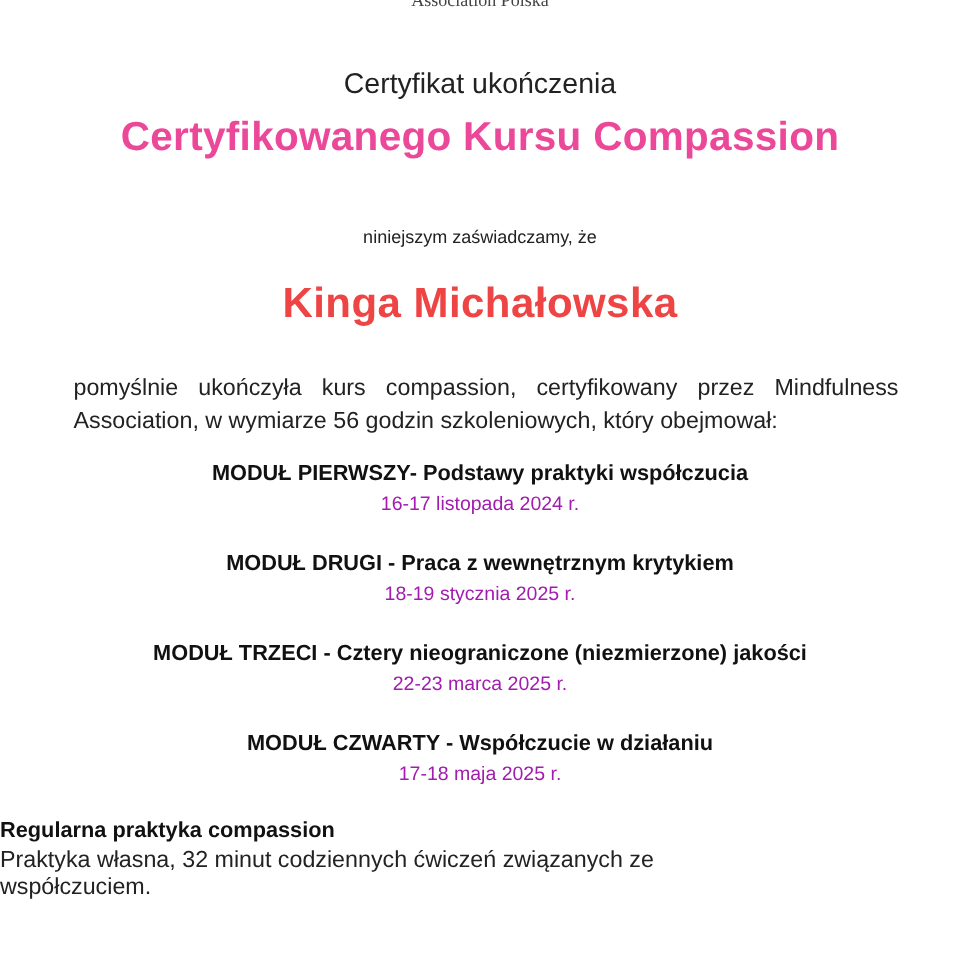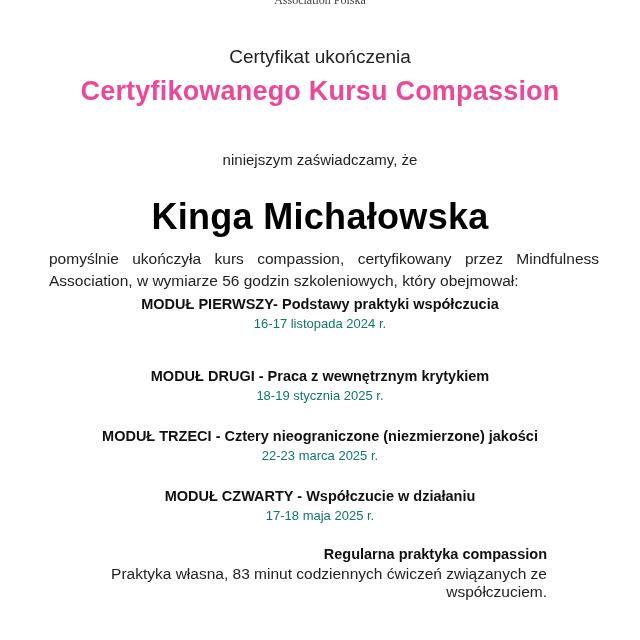--- a/index.html
+++ b/index.html
@@ -9,35 +9,35 @@
       color: #111111;
     }
     .org-line {
       position: absolute; top: -7px; left: 0; width: 640px; text-align: center;
       font-family: "Liberation Serif", "DejaVu Serif", serif;
       font-size: 12px; color: #444444;
     }
     .abs { position: absolute; left: 0; width: 640px; text-align: center; margin: 0; }
     .subtitle { top: 46px; font-size: 19px; color: #222; }
     .title { top: 76px; font-size: 27px; font-weight: bold; color: #ec4899; letter-spacing: 0.2px; }
-    .intro { top: 151px; font-size: 15px; color: #222; }
-    .recipient { top: 196px; font-size: 36px; color: #000000; letter-spacing: 0.3px; }
+    .intro { top: 151px; font-size: 12px; color: #222; }
+    .recipient { top: 186px; font-size: 28px; color: #ef4444; letter-spacing: 0.3px; }
     .body-text {
       position: absolute; top: 244px; left: 45px; width: 550px;
       font-size: 15.5px; line-height: 22px; color: #222; text-align: justify;
       text-align-last: left; margin: 4px;
     }
     .module { position: absolute; left: 0; width: 640px; text-align: center; }
     .module-title { font-size: 14.5px; font-weight: bold; color: #111; margin: 0; }
-    .module-date { font-size: 13px; color: #0f766e; margin: 4px 0 0 0; text-align: center; }
-    .m1 { top: 296px; }
+    .module-date { font-size: 13px; color: #a21caf; margin: 4px 0 0 0; text-align: center; }
+    .m1 { top: 308px; }
     .m2 { top: 368px; }
     .m3 { top: 428px; }
     .m4 { top: 488px; }
-    .practice { position: absolute; top: 546px; left: 0; width: 524px; text-align: right; padding-left: 23px; }
+    .practice { position: absolute; top: 546px; left: 0; width: 524px; text-align: left; }
     .practice-title { font-size: 14.5px; font-weight: bold; color: #111; margin: 0; }
     .practice-desc { font-size: 15.5px; color: #222; margin: 3px 0 0 0; }
   </style>
 </head>
 <body>
 
 <div class="org-line">Association Polska</div>
 
 <p class="abs subtitle">Certyfikat ukończenia</p>
 <h1 class="abs title">Certyfikowanego Kursu Compassion</h1>
@@ -57,14 +57,14 @@
   <p class="module-title">MODUŁ TRZECI - Cztery nieograniczone (niezmierzone) jakości</p>
   <p class="module-date">22-23 marca 2025 r.</p>
 </div>
 <div class="module m4">
   <p class="module-title">MODUŁ CZWARTY - Współczucie w działaniu</p>
   <p class="module-date">17-18 maja 2025 r.</p>
 </div>
 
 <div class="practice">
   <p class="practice-title">Regularna praktyka compassion</p>
-  <p class="practice-desc">Praktyka własna, 83 minut codziennych ćwiczeń związanych ze współczuciem.</p>
+  <p class="practice-desc">Praktyka własna, 32 minut codziennych ćwiczeń związanych ze współczuciem.</p>
 </div>
 
 </body></html>

